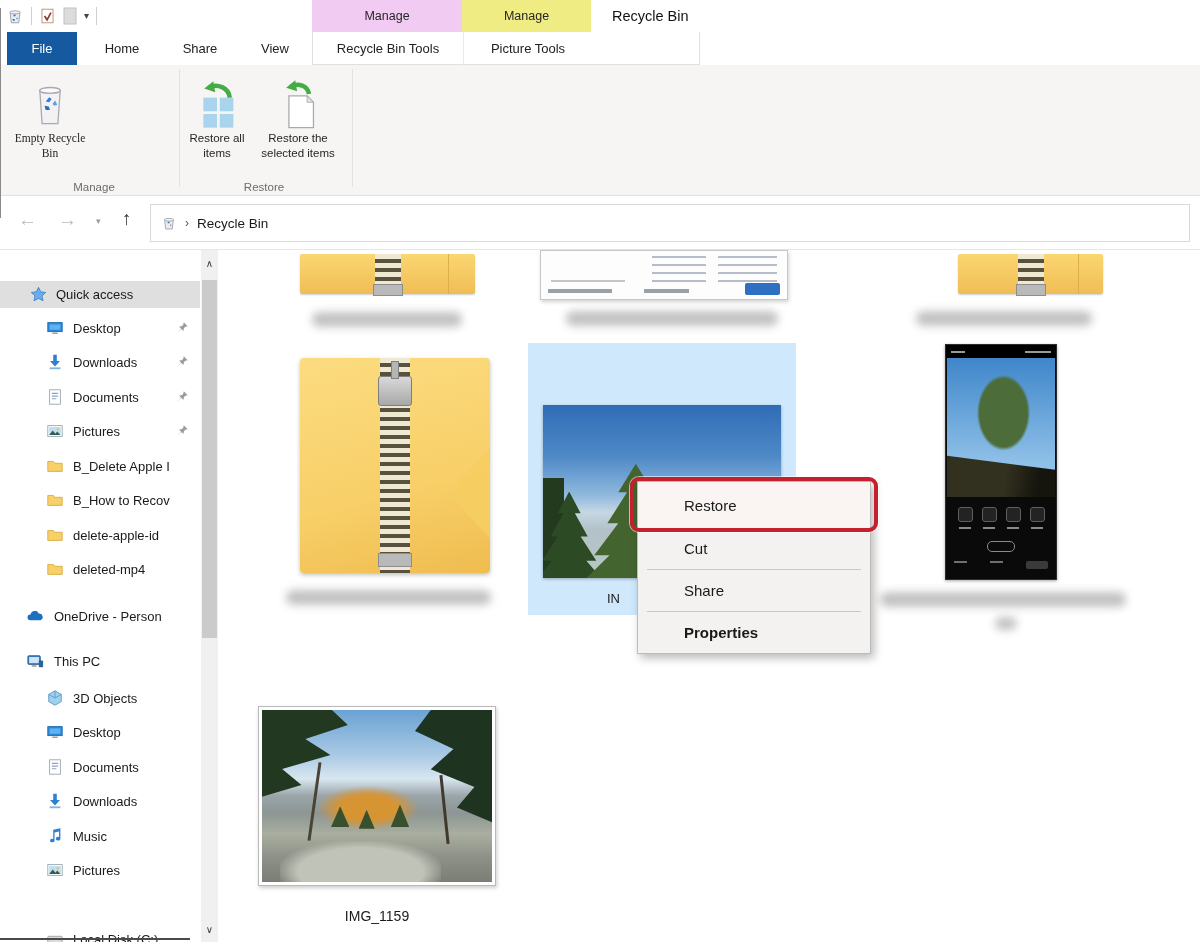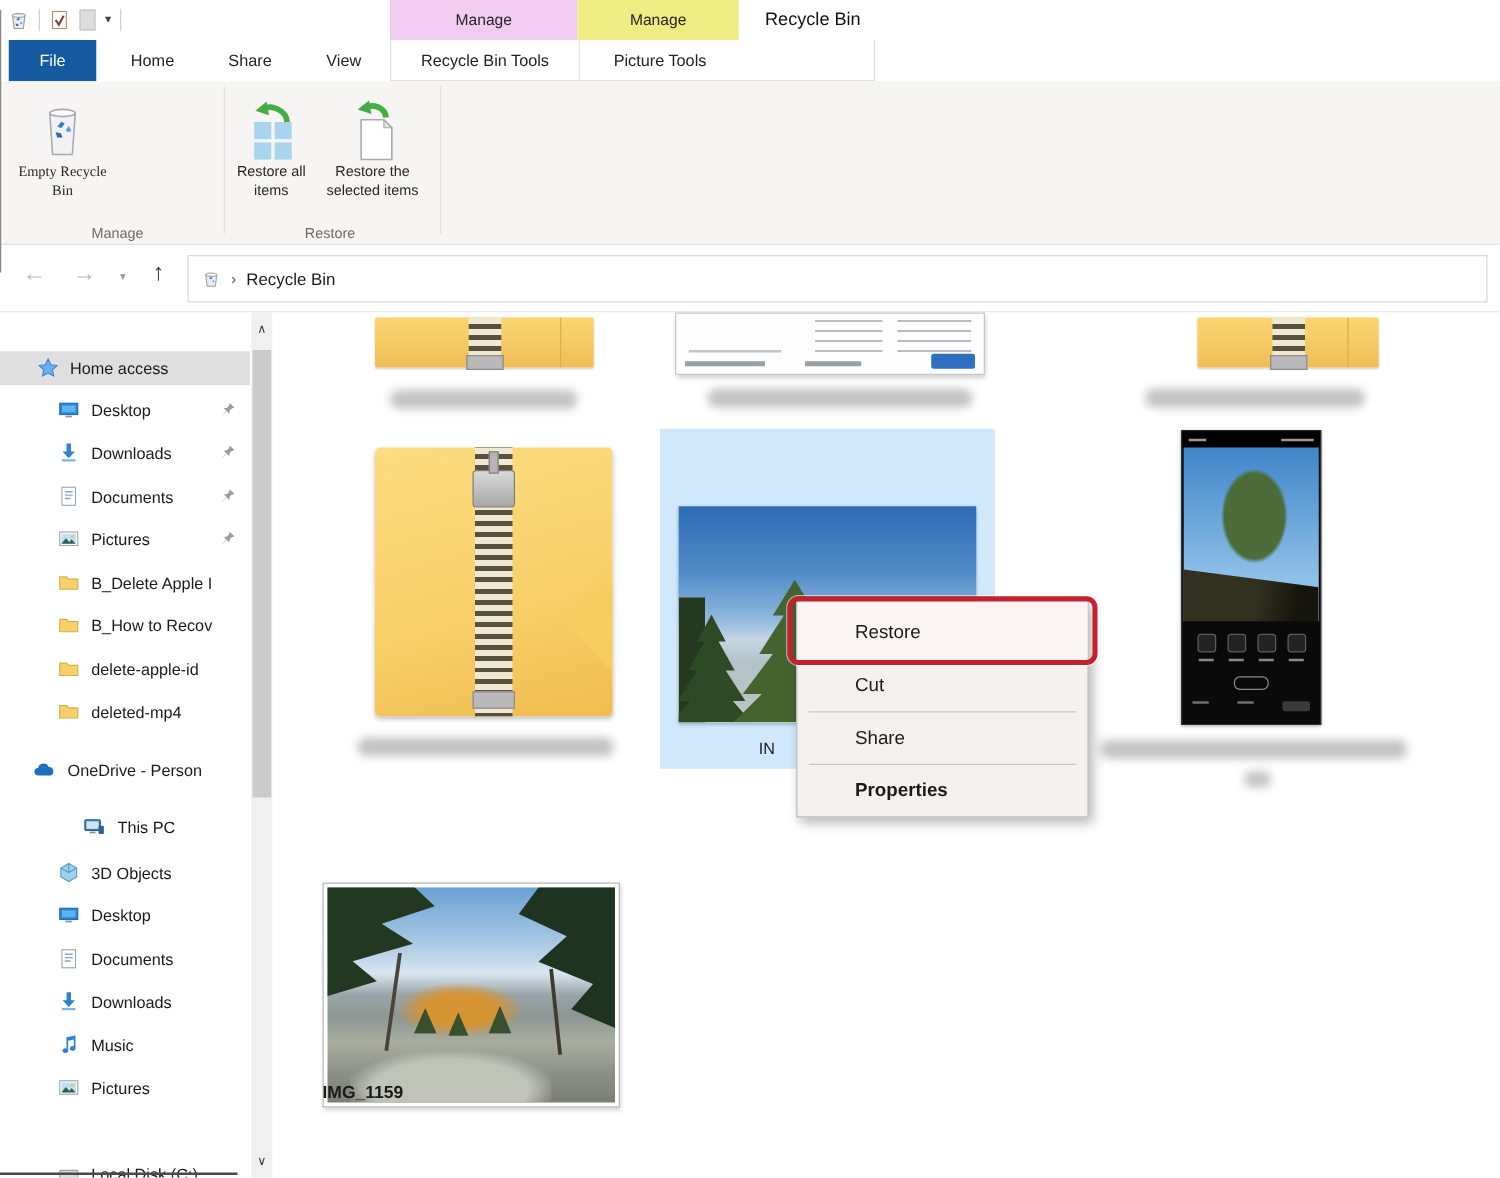--- a/index.html
+++ b/index.html
@@ -281,21 +281,21 @@
 </div>
 
 <div class="abs sidebar">
 
   <div class="abs qa-header">
     <span class="sb-ico">
       <svg width="17" height="17" viewBox="0 0 20 20">
           <path d="M10 1.5l2.6 5.4 5.9.7-4.4 4 1.2 5.8L10 14.6l-5.3 2.8 1.2-5.8-4.4-4 5.9-.7z" fill="#6aaef0" stroke="#3c82c8"></path>
         </svg>
     </span>
-    <span>Home access</span>
+    <span>Quick access</span>
   </div>
 
   <div class="abs sb-row" style="top:64px;">
     <span class="sb-ico">
         <svg width="18" height="18" viewBox="0 0 20 20">
           <rect x="2" y="4" width="16" height="10" fill="#2a87d8" stroke="#1c6db4"></rect>
           <rect x="4" y="6" width="12" height="6" fill="#5fb2f0"></rect>
           <rect x="7" y="15" width="6" height="1.6" fill="#9b9b9b"></rect>
         </svg>
       </span>
@@ -377,21 +377,21 @@
 
   <div class="abs sb-row sb-root" style="top:352px;">
     <span class="sb-ico">
         <svg width="19" height="19" viewBox="0 0 20 20">
           <path d="M4.6 14a3.1 3.1 0 0 1 .2-6.2A4.6 4.6 0 0 1 13.6 7a3.6 3.6 0 0 1 1.5 7z" fill="#1d6fc0"></path>
         </svg>
       </span>
     <span>OneDrive - Person</span>
   </div>
 
-  <div class="abs sb-row sb-root" style="top:397px;margin-left:40px;">
+  <div class="abs sb-row sb-root" style="top:397px;">
     <span class="sb-ico">
         <svg width="19" height="19" viewBox="0 0 20 20">
           <rect x="2" y="4" width="13" height="9" rx="1" fill="#3a7fc2" stroke="#2a5f93"></rect>
           <rect x="3.3" y="5.3" width="10.4" height="6.4" fill="#cfe6f8"></rect>
           <rect x="6" y="14" width="5" height="1.4" fill="#8a8a8a"></rect>
           <rect x="13.5" y="9" width="4.5" height="7" rx=".8" fill="#2c639b"></rect>
         </svg>
       </span>
     <span>This PC</span>
   </div>
@@ -554,21 +554,21 @@
       <div class="p-treeL"></div>
       <div class="p-treeR"></div>
       <div class="p-trunkL"></div>
       <div class="p-trunkR"></div>
       <div class="p-fir" style="left:30%;top:56%;width:8%;height:12%;"></div>
       <div class="p-fir" style="left:42%;top:58%;width:7%;height:11%;"></div>
       <div class="p-fir" style="left:56%;top:55%;width:8%;height:13%;"></div>
       <div class="p-rock"></div>
     </div>
   </div>
-  <div class="abs tile-label" style="left:40px;top:615px;width:238px;text-align:left;font-size:14px;font-weight:bold;">IMG_1159</div>
+  <div class="abs tile-label" style="left:40px;top:658px;width:238px;text-align:center;font-size:14px;">IMG_1159</div>
 </div>
 
 <div class="abs ctxmenu">
   <div class="cm-item cm-restore">Restore</div>
   <div class="cm-item">Cut</div>
   <div class="cm-sep"></div>
   <div class="cm-item">Share</div>
   <div class="cm-sep"></div>
   <div class="cm-item cm-bold">Properties</div>
 </div>

